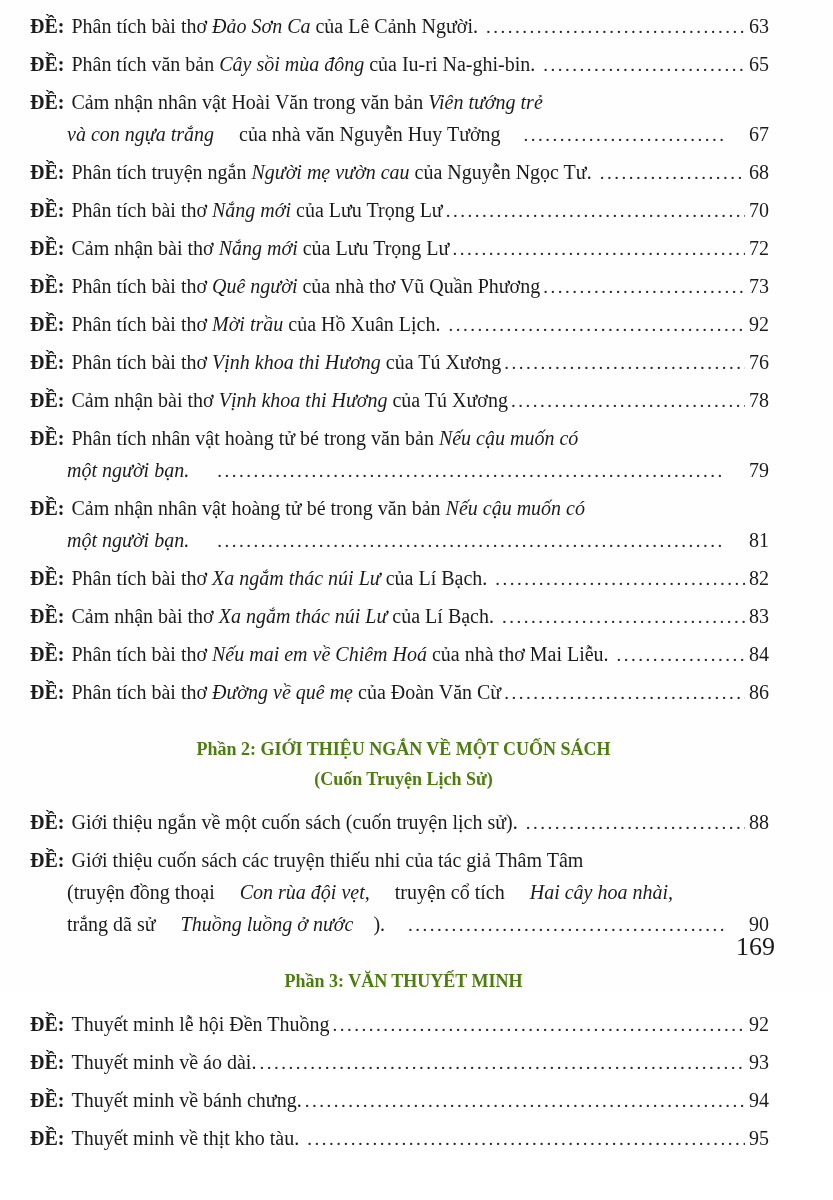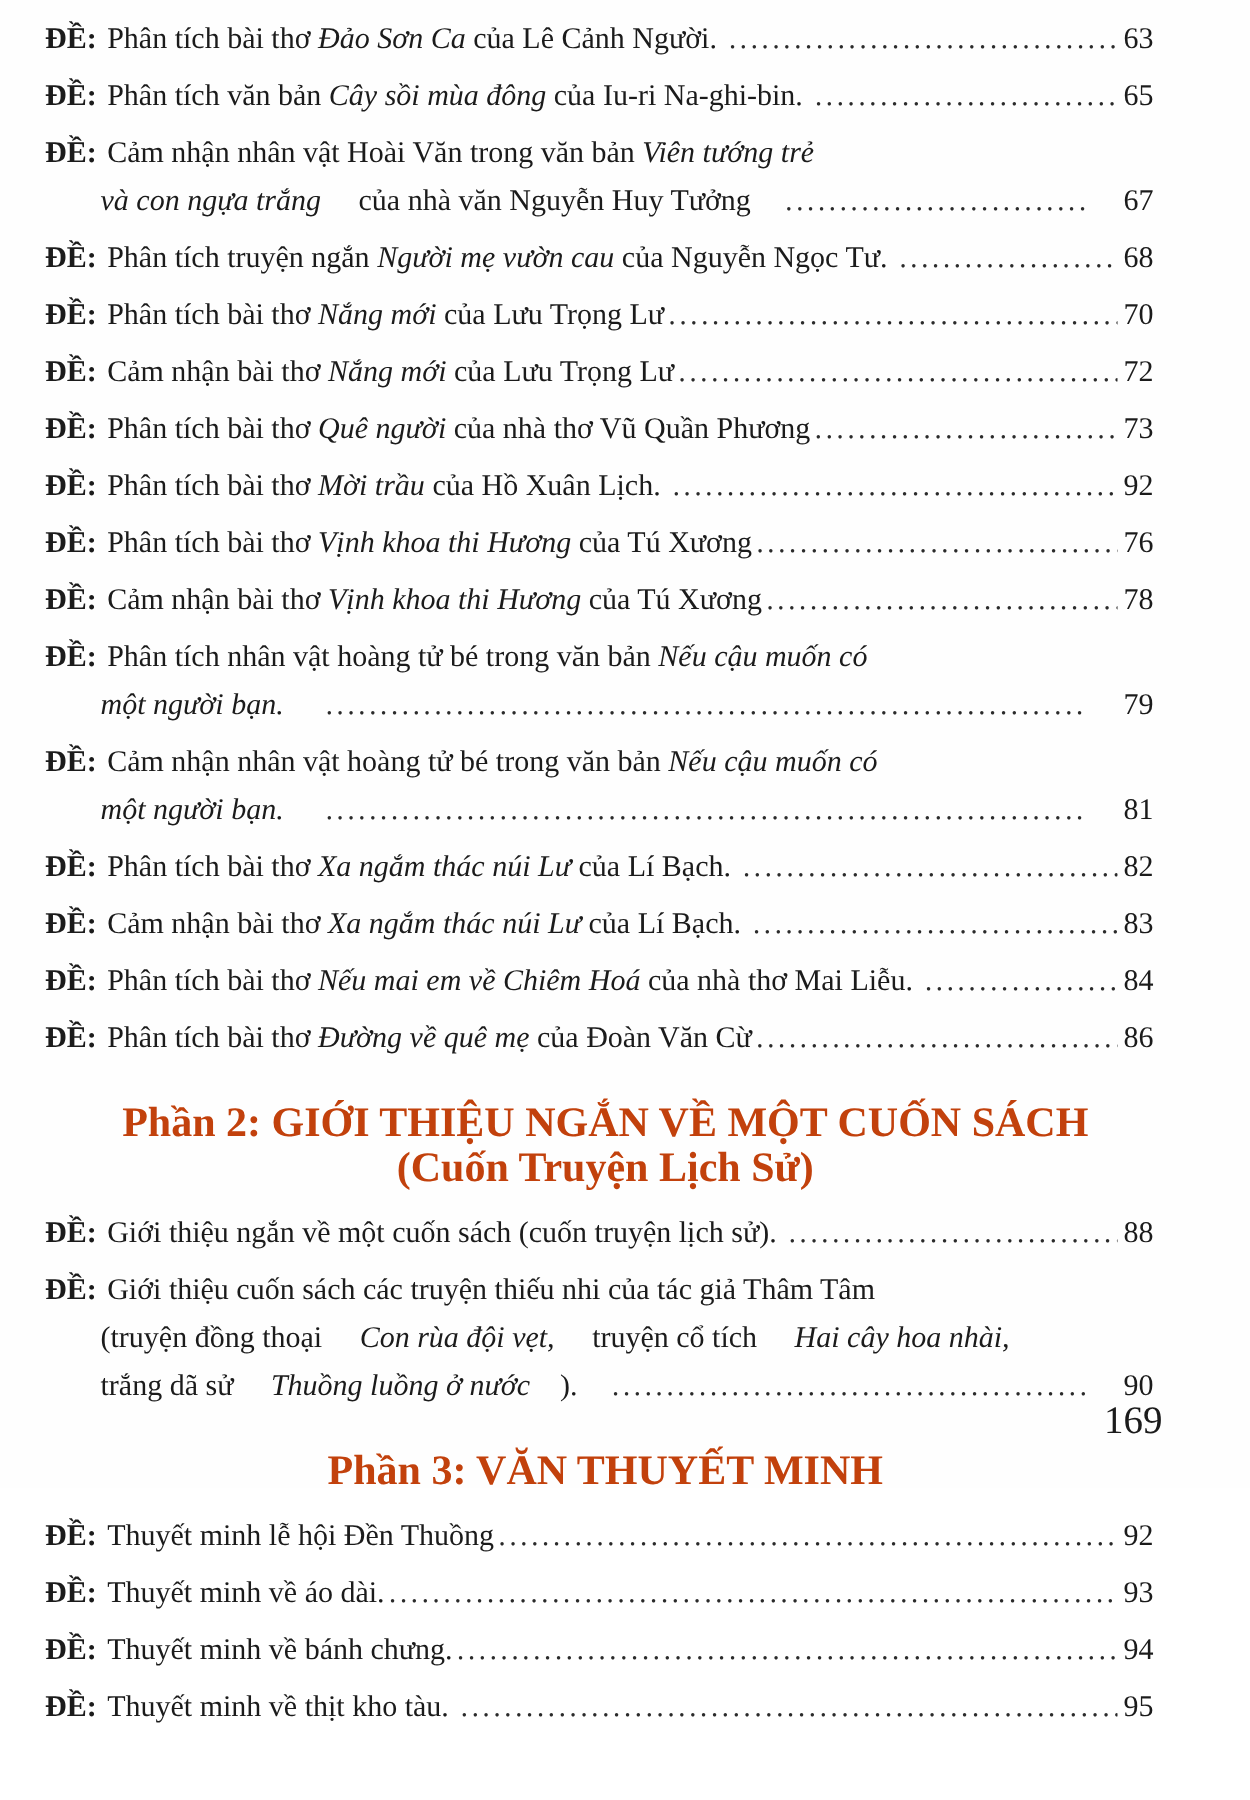--- a/index.html
+++ b/index.html
@@ -53,24 +53,24 @@
     letter-spacing: 2.5px;
   }
   .pagenum {
     flex: 0 0 auto;
     min-width: 28px;
     text-align: left;
   }
   .section-heading {
     text-align: center;
     font-weight: bold;
-    font-size: 28px;
+    font-size: 18px;
     line-height: 30px;
     margin: 25px 0 12px 0;
-    color: #c2410c;
+    color: #4d7c0f;
   }
   .footer-pagenum {
     position: absolute;
     right: 58px;
     bottom: 30px;
     font-size: 26px;
     color: #1b1b1b;
   }
 </style>
 </head>

